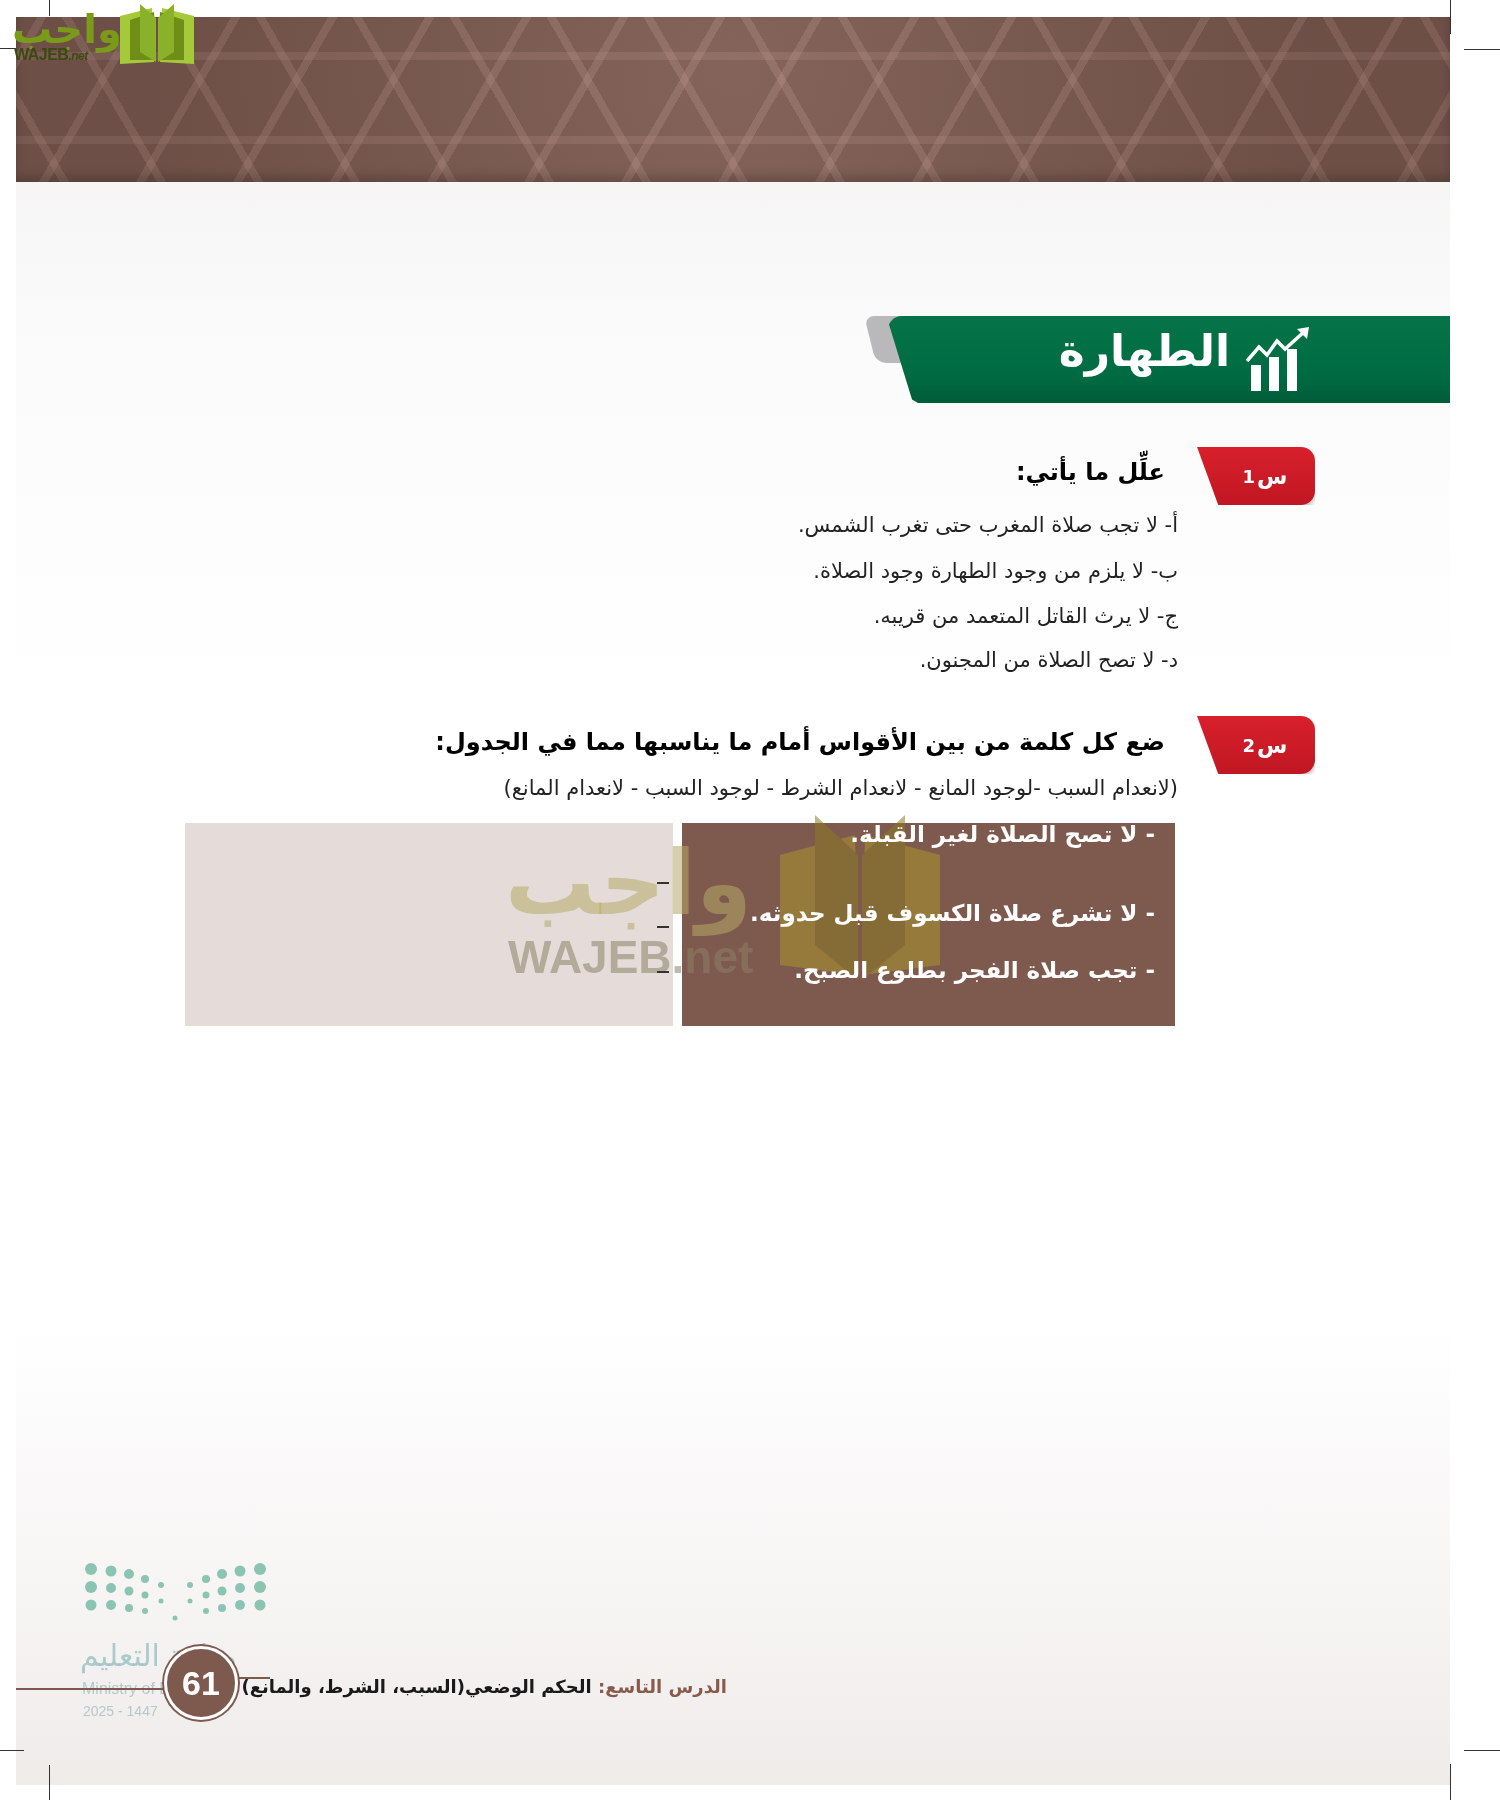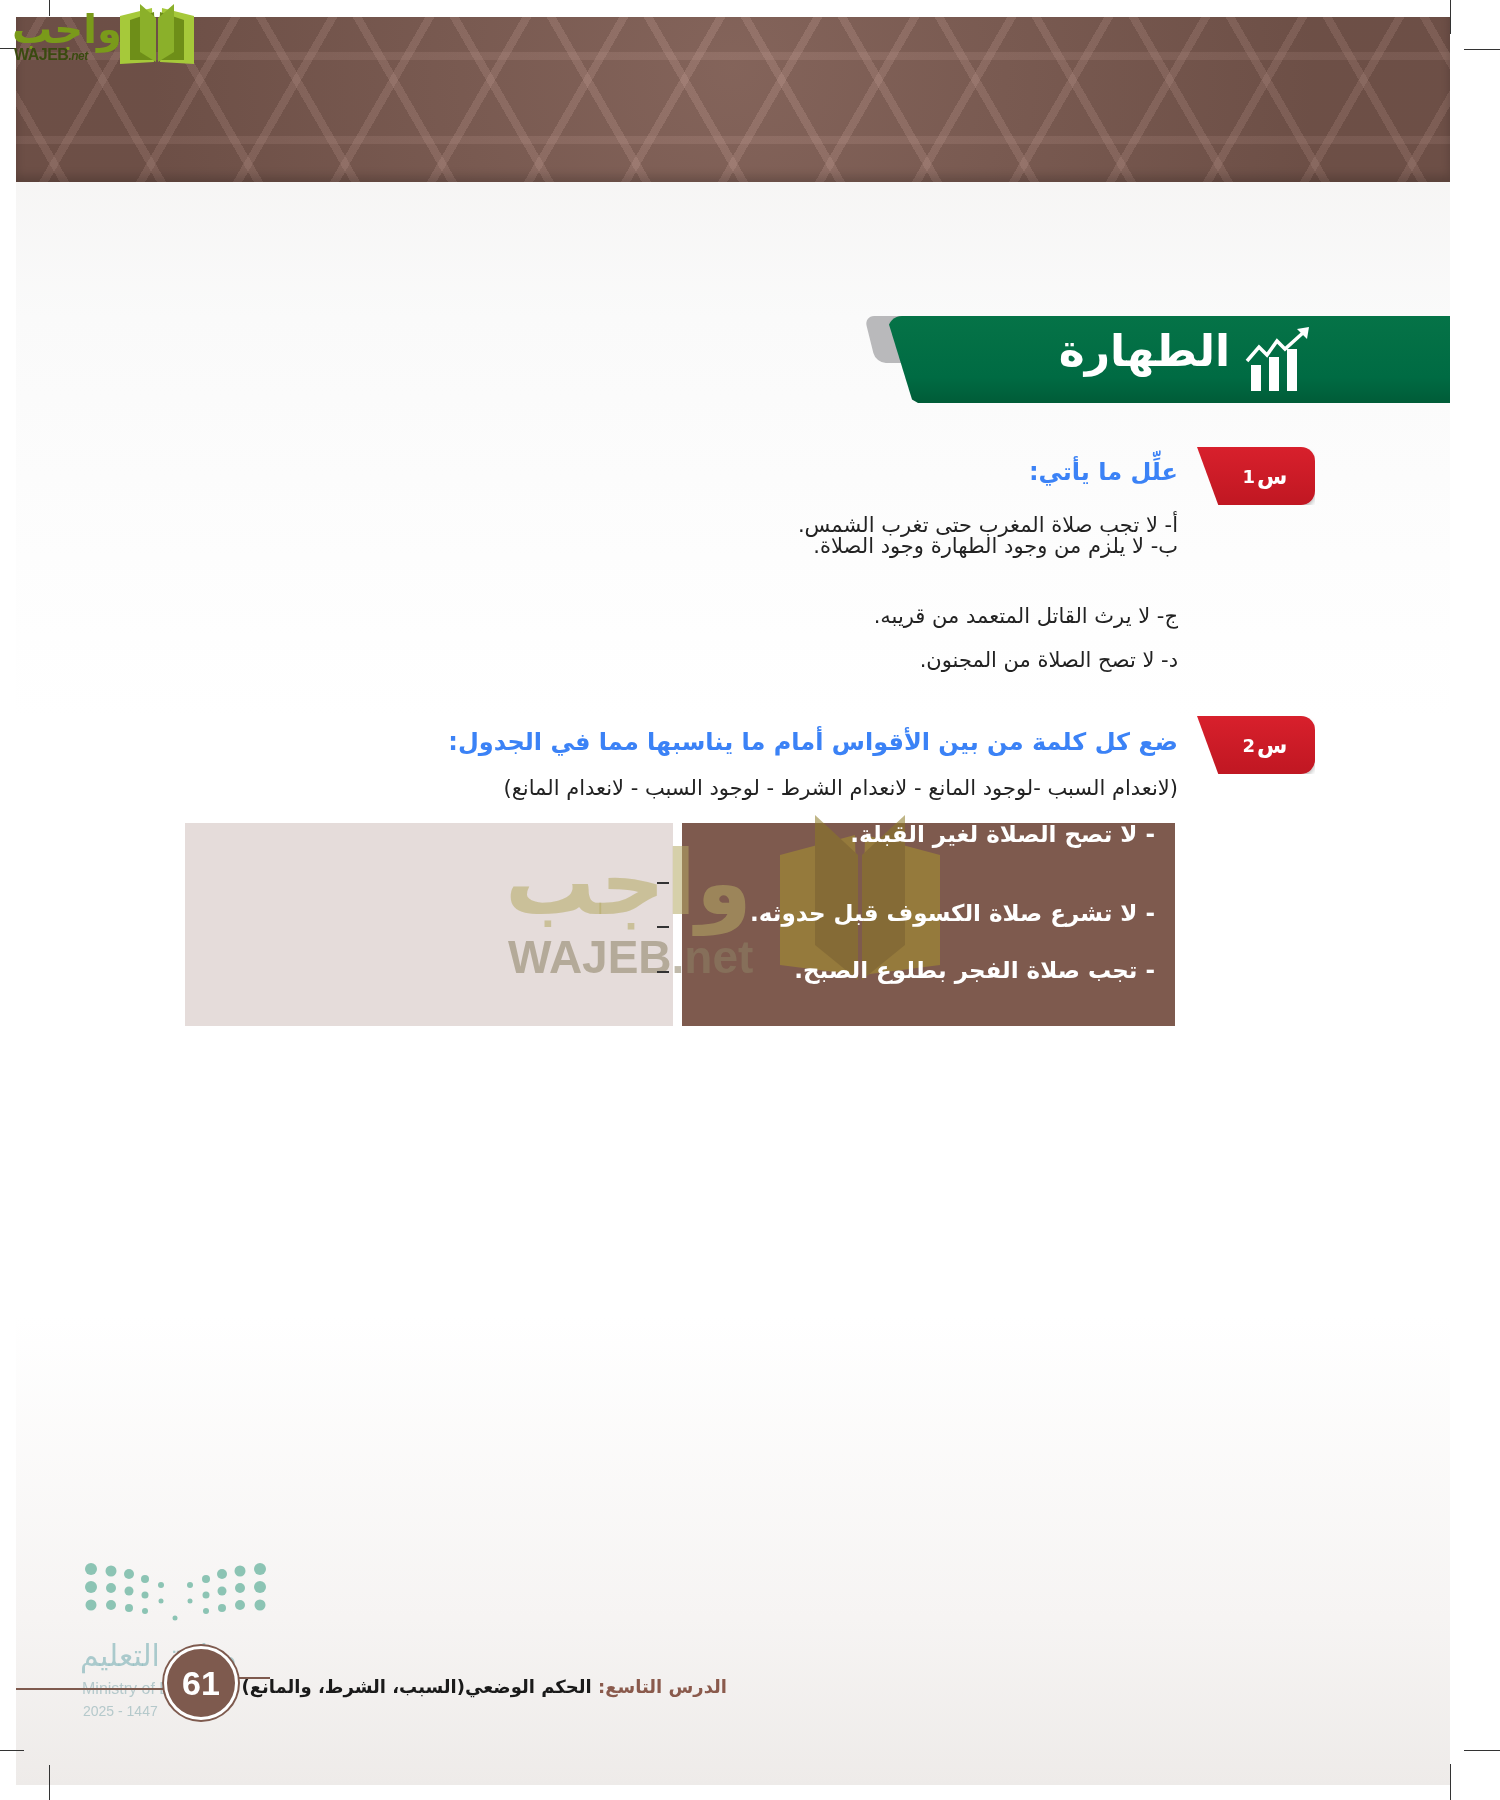--- a/index.html
+++ b/index.html
@@ -58,21 +58,21 @@
     border-radius: 0 14px 14px 0;
     box-shadow: 0 3px 4px rgba(0,0,0,0.25);
     color: #fff; font: bold 22px "DejaVu Sans", sans-serif;
     display: flex; align-items: center; justify-content: center; padding-left: 18px;
     direction: rtl;
   }
   .q-badge .num { font-size: 18px; margin-right: 2px; }
 
   .rtl { direction: rtl; text-align: right; unicode-bidi: plaintext; }
 
-  .q-title { position: absolute; right: 322px; font: bold 24px "DejaVu Sans", sans-serif; color: #3b82f6; white-space: nowrap; }
+  .q-title { position: absolute; right: 335px; font: bold 24px "DejaVu Sans", sans-serif; color: #000000; white-space: nowrap; }
   .q-line { position: absolute; right: 322px; font: 21px "DejaVu Sans", sans-serif; color: #222; white-space: nowrap; margin-top: 8px; }
 
   
   .answer-cell {
     position: absolute; left: 185px; top: 823px; width: 492px; height: 203px;
     background: #e5dcda; border-right: 4px solid #ffffff;
   }
   .prompt-cell {
     position: absolute; left: 682px; top: 823px; width: 493px; height: 203px;
     background: #7e5a4e;
@@ -139,21 +139,21 @@
   <polyline points="2,36 14,22 22,30 32,16 40,24 60,6" fill="none" stroke="#fff" stroke-width="3.5"></polyline>
   <polygon points="64,2 52,4 62,14" fill="#fff"></polygon>
 </svg>
 
 <div class="q-badge" style="left:1197px;top:447px;">
   <span>س</span>
     <span class="num">1</span>
 </div>
 <div class="q-title rtl" style="top:458px;">علِّل ما يأتي:</div>
 <div class="q-line rtl" style="top:505px;">أ- لا تجب صلاة المغرب حتى تغرب الشمس.</div>
-<div class="q-line rtl" style="top:526px;">ب- لا يلزم من وجود الطهارة وجود الصلاة.</div>
+<div class="q-line rtl" style="top:551px;">ب- لا يلزم من وجود الطهارة وجود الصلاة.</div>
 <div class="q-line rtl" style="top:596px;">ج- لا يرث القاتل المتعمد من قريبه.</div>
 <div class="q-line rtl" style="top:640px;">د- لا تصح الصلاة من المجنون.</div>
 
 <div class="q-badge" style="left:1197px;top:716px;">
   <span>س</span>
     <span class="num">2</span>
 </div>
 <div class="q-title rtl" style="top:728px;">ضع كل كلمة من بين الأقواس أمام ما يناسبها مما في الجدول:</div>
 <div class="q-line rtl" style="top:768px;">(لانعدام السبب -لوجود المانع - لانعدام الشرط - لوجود السبب - لانعدام المانع)</div>
 

